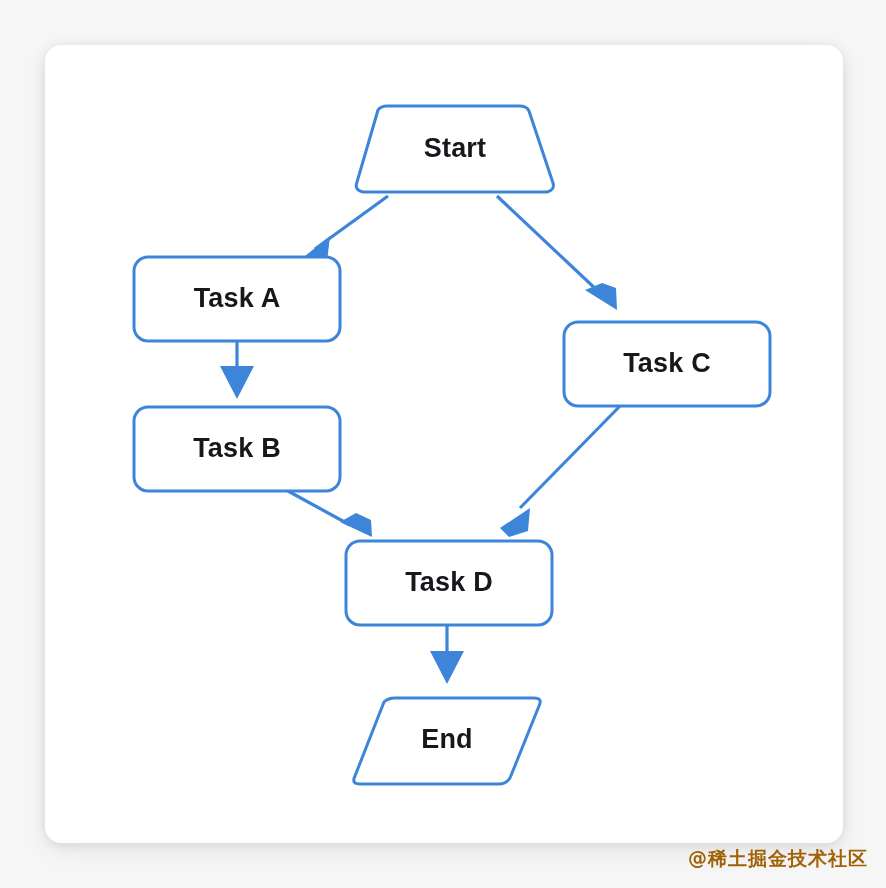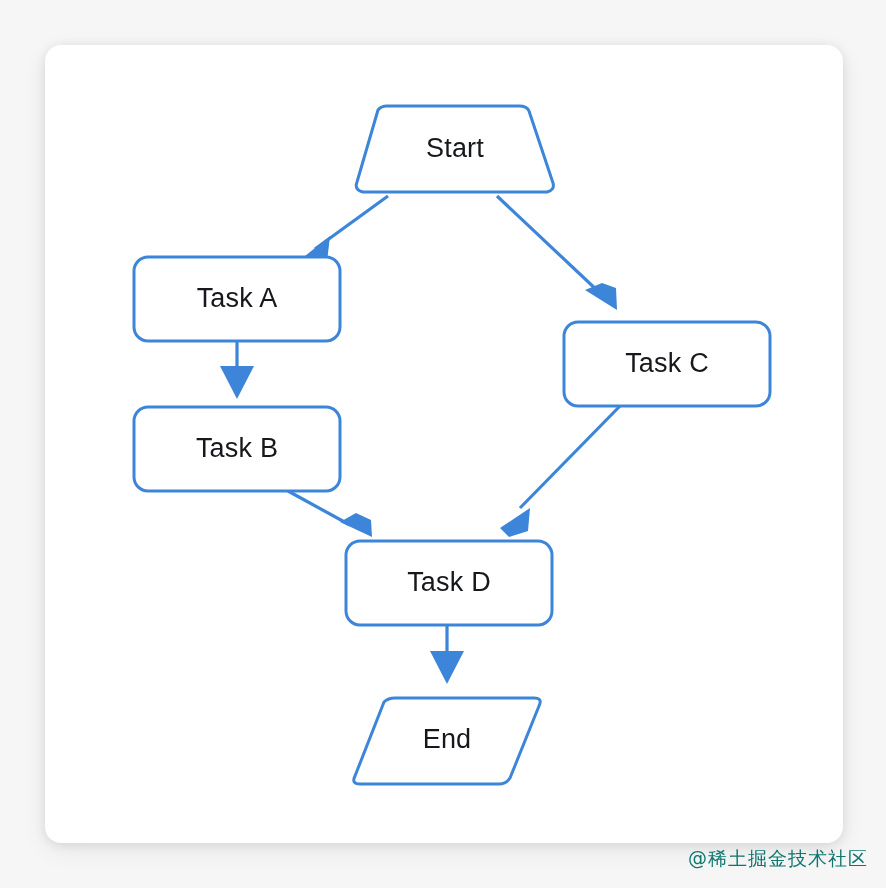--- a/index.html
+++ b/index.html
@@ -10,20 +10,21 @@
     width: 886px;
     height: 888px;
     background: #f6f6f7;
     font-family: "Liberation Sans", sans-serif;
     overflow: hidden;
     position: relative;
   }
   #app-root {
     position: absolute;
     inset: 0;
+    font-weight: bold;
   }
   
   .card {
     position: absolute;
     left: 45px;
     top: 45px;
     width: 798px;
     height: 798px;
     background: #ffffff;
     border-radius: 16px;
@@ -61,21 +62,21 @@
     dominant-baseline: middle;
     letter-spacing: 0.2px;
   }
   
   .watermark {
     position: absolute;
     right: 18px;
     bottom: 16px;
     font-family: "DejaVu Sans", sans-serif;
     font-size: 19px;
-    color: #0f766e;
+    color: #a16207;
     letter-spacing: 1px;
     white-space: nowrap;
     user-select: none;
   }
 </style>
 </head>
 <body>
 
 <div id="app-root">
 

